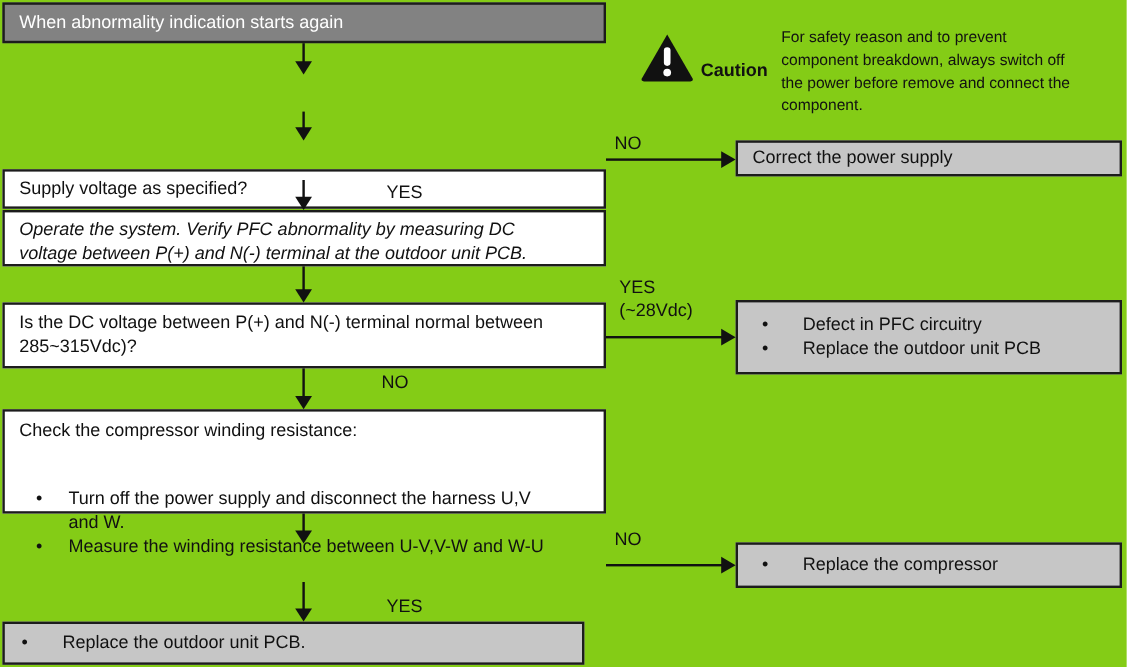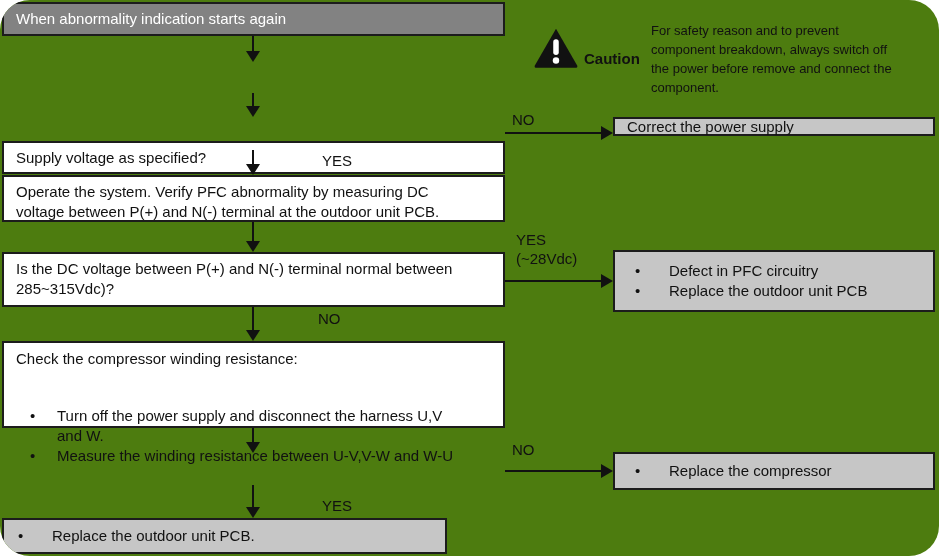--- a/index.html
+++ b/index.html
@@ -1,18 +1,18 @@
 <!DOCTYPE html>
 <html><head>
 <meta charset="utf-8">
 <style>
   html,body{margin:0;padding:0;background:#ffffff;}
   #canvas{
-    position:relative;width:939px;height:556px;background:#4d7c0f;
-    font-family:"Liberation Sans", sans-serif;color:#111111;overflow:hidden;border-radius:30px;
+    position:relative;width:939px;height:556px;background:#84cc16;
+    font-family:"Liberation Sans", sans-serif;color:#111111;overflow:hidden;
   }
   .box{
     position:absolute;box-sizing:border-box;border:2px solid #1c1c1c;
     background:#ffffff;font-size:15px;line-height:20px;color:#111111;
     display:flex;align-items:center;
   }
   .box .pad{padding:0 12px;}
   .box.multiline{align-items:flex-start;}
   .box.multiline .pad{padding:5px 12px;}
   .box.header{background:#828282;color:#ffffff;}
@@ -53,25 +53,25 @@
 
   <div class="box header" style="left:2px;top:2px;width:503px;height:34px;">
     <span class="pad">When abnormality indication starts again</span>
   </div>
 
 
   <div class="box" style="left:2px;top:117px;width:503px;height:33px;margin-top:24px;">
     <span class="pad">Supply voltage as specified?</span>
   </div>
 
-  <div class="box result" style="left:613px;top:117px;width:322px;height:19px;">
+  <div class="box result" style="left:613px;top:117px;width:322px;height:30px;">
     <span class="pad">Correct the power supply</span>
   </div>
 
-  <div class="box multiline" style="left:2px;top:175px;width:503px;height:47px;">
+  <div class="box multiline" style="left:2px;top:175px;width:503px;height:47px;font-style:italic;">
     <span class="pad w430">Operate the system. Verify PFC abnormality by measuring DC voltage between P(+) and N(-) terminal at the outdoor unit PCB.</span>
   </div>
 
   <div class="box multiline" style="left:2px;top:252px;width:503px;height:55px;">
     <span class="pad w460">Is the DC voltage between P(+) and N(-) terminal normal between 285~315Vdc)?</span>
   </div>
 
   <div class="box result" style="left:613px;top:250px;width:322px;height:62px;">
     <ul class="blist">
       <li>
@@ -99,21 +99,21 @@
 
 
   <div class="box result" style="left:613px;top:452px;width:322px;height:38px;">
     <ul class="blist">
       <li>
           <span>Replace the compressor</span>
         </li>
     </ul>
   </div>
 
-  <div class="box result" style="left:2px;top:518px;width:445px;height:36px;">
+  <div class="box result" style="left:2px;top:518px;width:485px;height:36px;">
     <ul class="blist final-list">
       <li>
           <span>Replace the outdoor unit PCB.</span>
         </li>
     </ul>
   </div>
 
   <div class="vline" style="left:252px;top:36px;height:17px;"></div>
   <div class="arrow-down" style="left:246px;top:51px;"></div>
 

